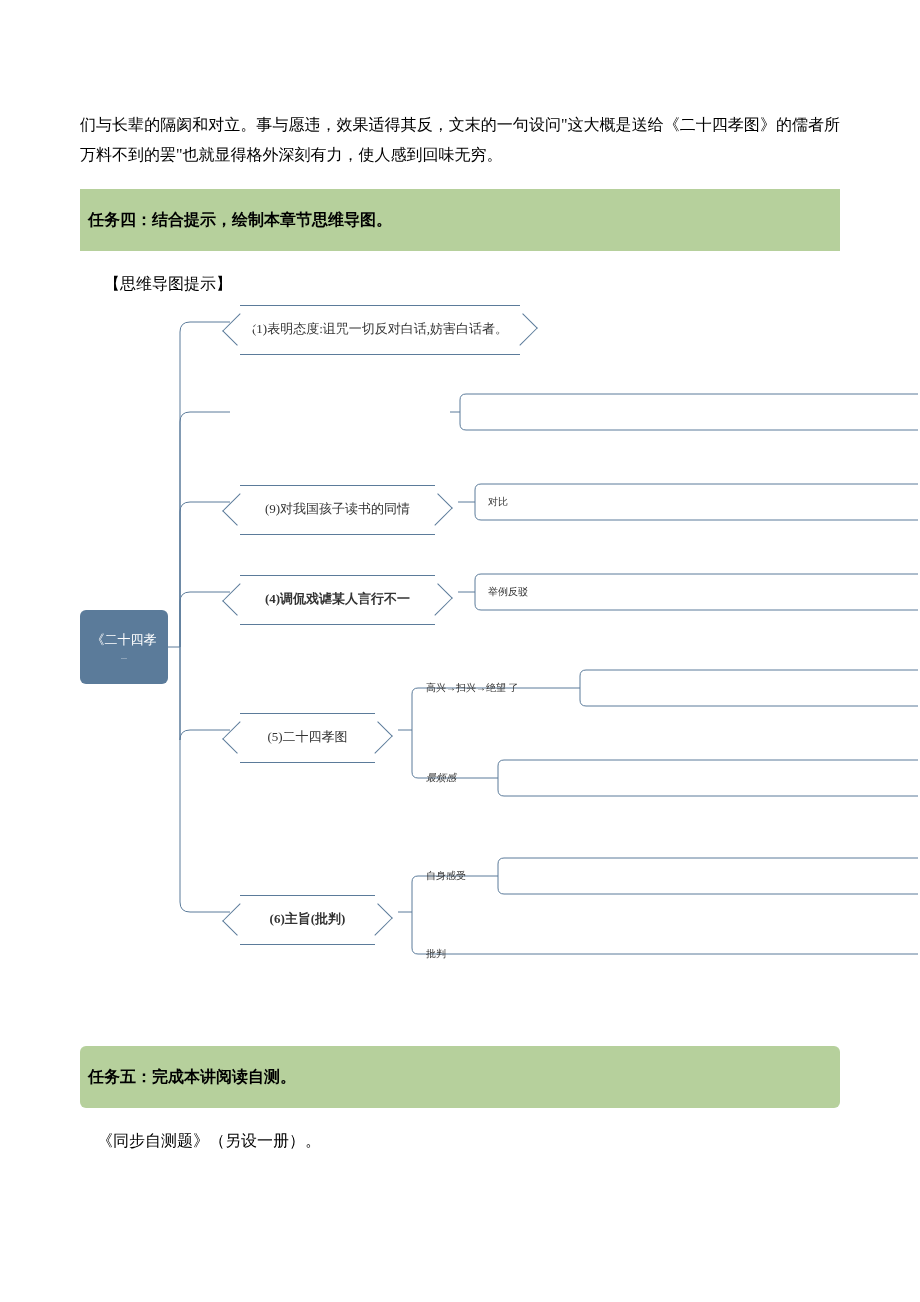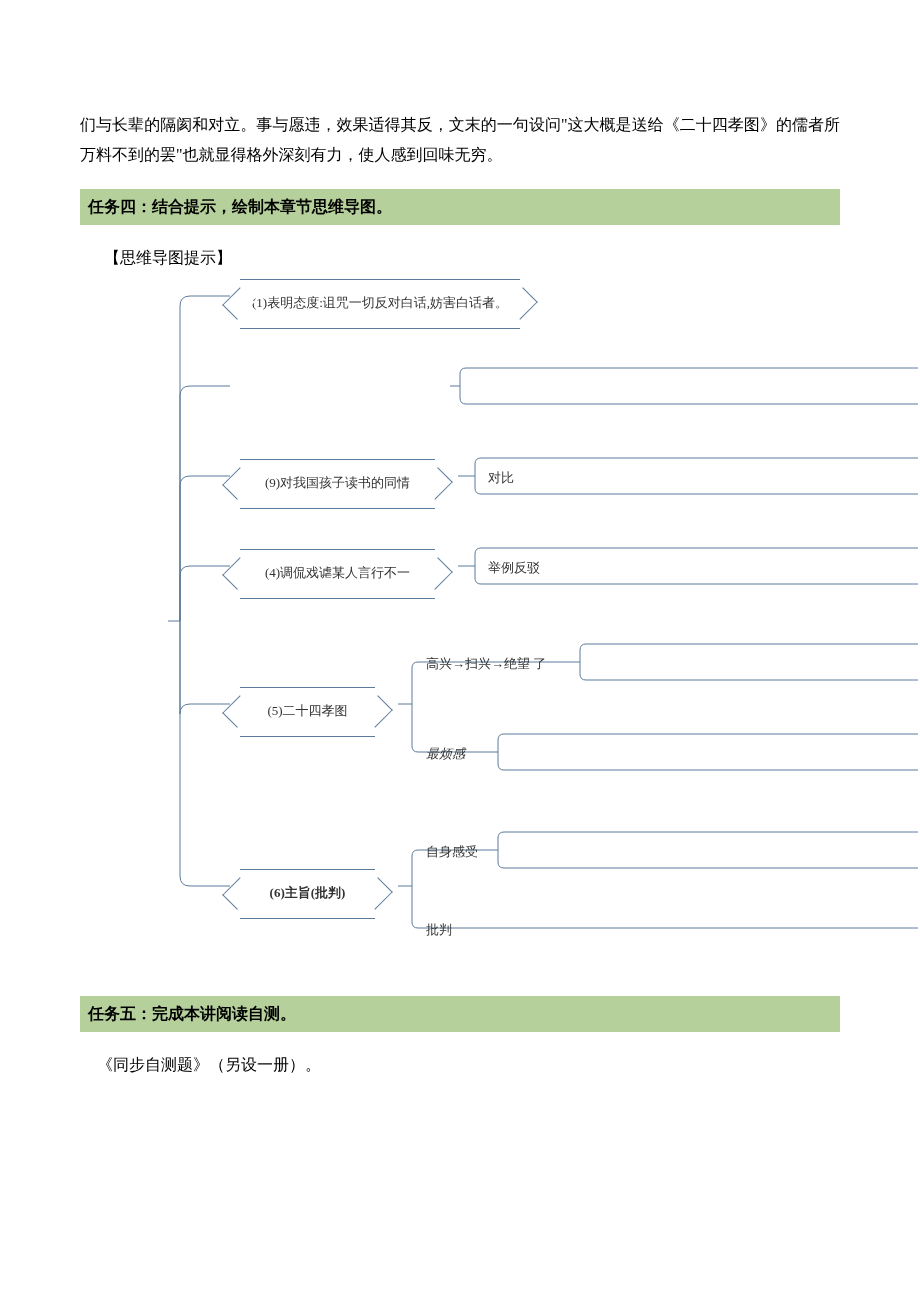--- a/index.html
+++ b/index.html
@@ -17,26 +17,27 @@
       color: #000;
     }
     .intro-text {
       margin-bottom: 18px;
       text-align: justify;
     }
     .task-header {
       background: #b6d09c;
       color: #000;
       font-weight: bold;
-      padding: 3px 8px;
+      padding: 16px 8px;
       margin-bottom: 18px;
       font-size: 16px;
     }
     .task-header.last {
-      margin-top: 20px;
+      margin-top: 44px;
+      border-radius: 6px;
     }
     .hint-label {
       margin-left: 24px;
       font-weight: normal;
       margin-bottom: 2px;
     }
     .footer-text {
       margin-top: 16px;
       margin-left: 17px;
     }
@@ -103,21 +104,21 @@
       border-right: none;
       border-top: none;
     }
     .hex-node::after {
       right: -12px;
       border-left: none;
       border-bottom: none;
     }
     .label-text {
       position: absolute;
-      font-size: 13px;
+      font-size: 10px;
       color: #333;
       white-space: nowrap;
     }
   </style>
 </head>
 <body>
 
 <p class="intro-text">们与长辈的隔阂和对立。事与愿违，效果适得其反，文末的一句设问"这大概是送给《二十四孝图》的儒者所万料不到的罢"也就显得格外深刻有力，使人感到回味无穷。</p>
 
 <div class="task-header">任务四：结合提示，绘制本章节思维导图。</div>
@@ -156,24 +157,28 @@
       <path d="M 318 610 L 332 610 L 332 580 Q 332 574 338 574 L 408 574"></path>
       <path d="M 332 610 L 332 646 Q 332 652 338 652 L 380 652"></path>
 
       <path d="M 408 574 L 418 574 L 418 562 Q 418 556 424 556 L 838 556"></path>
       <path d="M 418 574 L 418 586 Q 418 592 424 592 L 838 592"></path>
 
       <path d="M 380 652 L 418 652 L 838 652"></path>
     </g>
   </svg>
 
+  <div class="root-node">
+    <span>《二十四孝</span>
+    <span class="root-sub">...</span>
+  </div>
 
   <div class="hex-node" style="left:160px; top:3px; width:280px;">(1)表明态度:诅咒一切反对白话,妨害白话者。</div>
   <div class="hex-node" style="left:160px; top:183px; width:195px;">(9)对我国孩子读书的同情</div>
-  <div class="hex-node" style="left:160px; top:273px; width:195px;">(4)调侃戏谑某人言行不一</div>
+  <div class="hex-node" style="left:160px; top:273px; width:195px;font-weight:bold;">(4)调侃戏谑某人言行不一</div>
   <div class="hex-node" style="left:160px; top:411px; width:135px;">(5)二十四孝图</div>
   <div class="hex-node" style="left:160px; top:593px; width:135px;font-weight:bold;">(6)主旨(批判)</div>
 
   <span class="label-text" style="left:408px; top:190px;">对比</span>
   <span class="label-text" style="left:408px; top:280px;text-align:right;">举例反驳</span>
   <span class="label-text" style="left:346px; top:376px;">高兴→扫兴→绝望 了</span>
   <span class="label-text" style="left:346px; top:466px;font-style:italic;">最烦感</span>
   <span class="label-text" style="left:346px; top:564px;">自身感受</span>
   <span class="label-text" style="left:346px; top:642px;">批判</span>
 </div>

